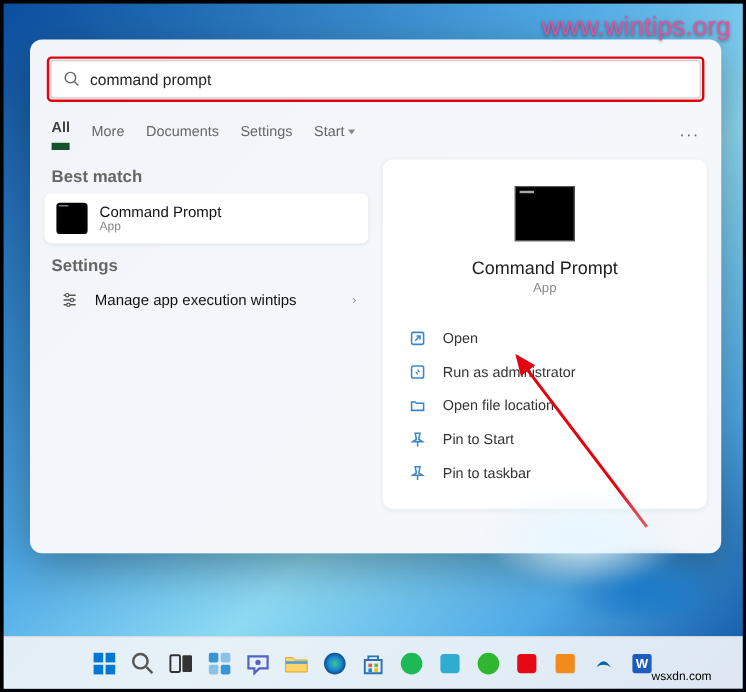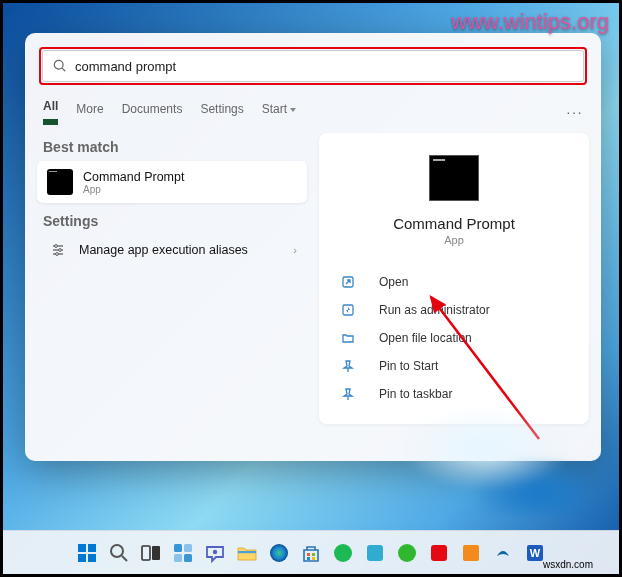--- a/index.html
+++ b/index.html
@@ -43,21 +43,21 @@
 .result-text { display: flex; flex-direction: column; }
 .result-title { font-size: 12.5px; color: #111; }
 .result-sub { font-size: 10px; color: #888; }
 .chevron { margin-left: auto; color: #999; font-size: 11px; }
 .right-col { flex: 1; background: #fff; border-radius: 8px; box-shadow: 0 1px 4px rgba(0,0,0,0.06); padding: 22px 18px 16px; display: flex; flex-direction: column; align-items: center; position: relative; }
 .app-icon-lg { width: 50px; height: 46px; background: #000; border: 1px solid #555; position: relative; overflow: hidden; }
 .app-icon-lg::before { content: ''; position: absolute; left: 3px; top: 3px; width: 12px; height: 1.5px; background: #aaa; }
 .app-title { font-size: 15px; color: #222; margin-top: 14px; }
 .app-type { font-size: 11px; color: #888; margin-top: 2px; }
 .actions { align-self: stretch; margin-top: 22px; display: flex; flex-direction: column; }
-.action { display: flex; align-items: center; gap: 24px; padding: 7px 4px; font-size: 12px; color: #333; cursor: pointer; border-radius: 4px; }
+.action { display: flex; align-items: center; gap: 14px; padding: 7px 4px; font-size: 12px; color: #333; cursor: pointer; border-radius: 4px; }
 .action svg { width: 14px; height: 14px; flex-shrink: 0; }
 .arrow-annot { position: absolute; pointer-events: none; }
 .taskbar {
   position: absolute; bottom: 0; left: 0; right: 0; height: 44px;
   background: rgba(238,242,248,0.93);
   display: flex; justify-content: center; align-items: center; gap: 6px;
   border-top: 1px solid rgba(0,0,0,0.08);
 }
 .tb-icon { width: 26px; height: 26px; border-radius: 4px; cursor: pointer; display: flex; align-items: center; justify-content: center; position: relative; }
 .tb-icon svg { width: 22px; height: 22px; }
@@ -104,21 +104,21 @@
         <div class="settings-icon-sm">
           <svg width="14" height="14" viewBox="0 0 14 14">
               <line x1="2" y1="3" x2="12" y2="3" stroke="#555" stroke-width="1.2"></line>
               <circle cx="5" cy="3" r="1.4" fill="#fff" stroke="#555"></circle>
               <line x1="2" y1="7" x2="12" y2="7" stroke="#555" stroke-width="1.2"></line>
               <circle cx="9" cy="7" r="1.4" fill="#fff" stroke="#555"></circle>
               <line x1="2" y1="11" x2="12" y2="11" stroke="#555" stroke-width="1.2"></line>
               <circle cx="6" cy="11" r="1.4" fill="#fff" stroke="#555"></circle>
             </svg>
         </div>
-        <div class="result-title">Manage app execution aliases</div>
+        <div class="result-title">Manage app execution wintips</div>
         <div class="chevron">›</div>
       </div>
     </div>
 
     <div class="right-col">
       <div class="app-icon-lg"></div>
       <div class="app-title">Command Prompt</div>
       <div class="app-type">App</div>
       <div class="actions">
         <div class="action">

